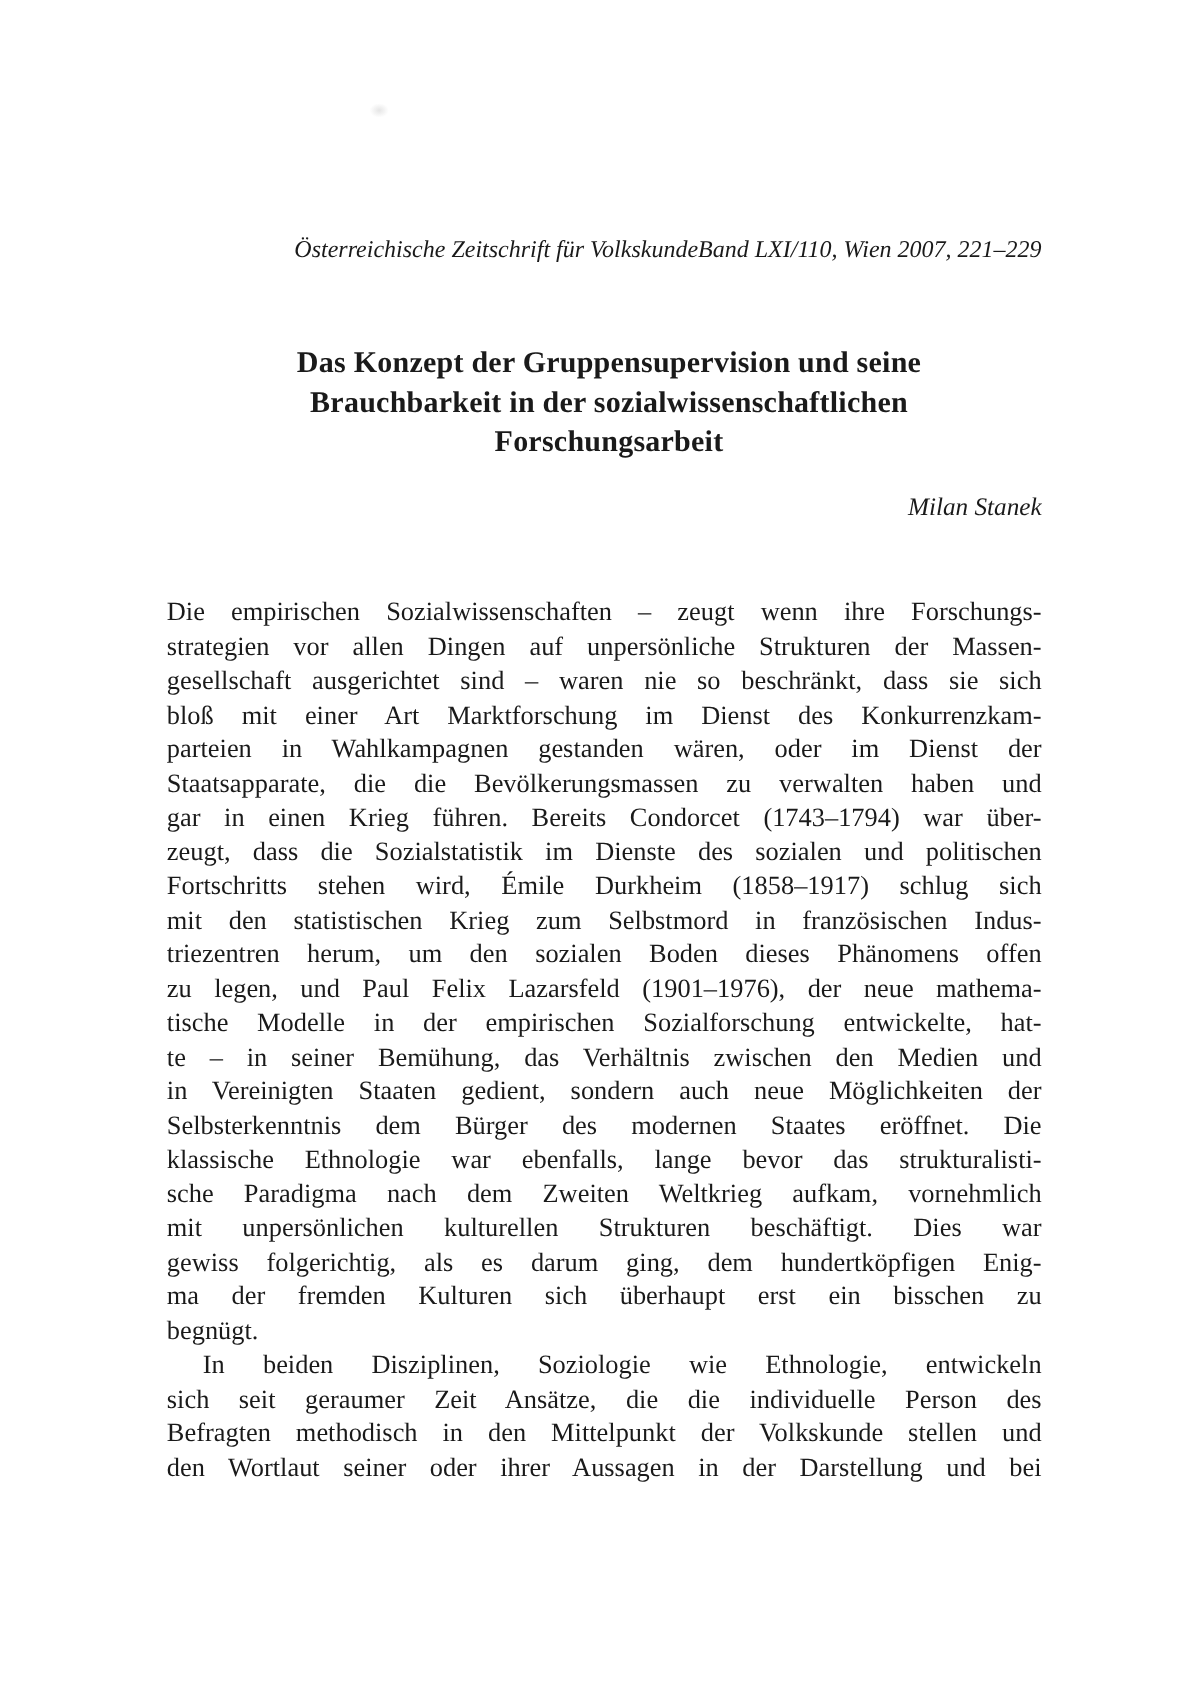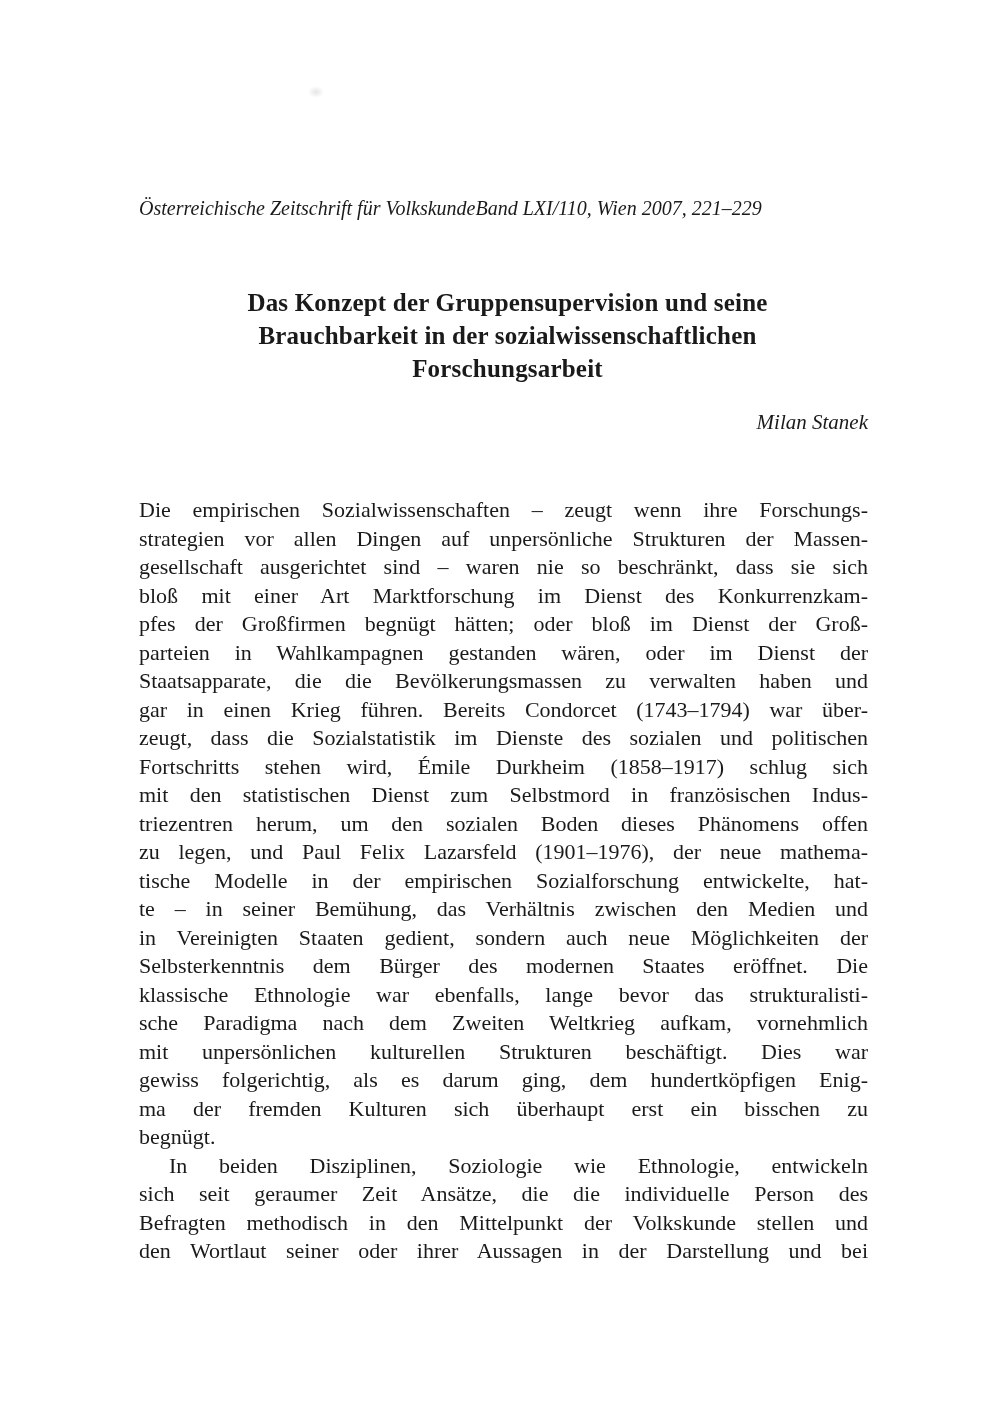--- a/index.html
+++ b/index.html
@@ -26,21 +26,21 @@
     width: 16px;
     height: 12px;
     background: radial-gradient(ellipse at center, rgba(170,170,170,0.30) 0%, rgba(170,170,170,0.0) 70%);
   }
   .header-row {
     position: absolute;
     top: 196px;
     left: 139px;
     width: 729px;
     display: flex;
-    justify-content: flex-start;
+    justify-content: flex-end;
     font-style: italic;
     font-size: 20px;
     line-height: 24px;
     white-space: nowrap;
   }
   .title {
     position: absolute;
     top: 282px;
     left: 139px;
     width: 729px;
@@ -102,27 +102,26 @@
     <span class="title-line">Forschungsarbeit</span>
   </h1>
 
   <div class="author">Milan Stanek</div>
 
   <div class="body-text" id="body-text">
       <div class="line">Die empirischen Sozialwissenschaften – zeugt wenn ihre Forschungs-</div>
       <div class="line">strategien vor allen Dingen auf unpersönliche Strukturen der Massen-</div>
       <div class="line">gesellschaft ausgerichtet sind – waren nie so beschränkt, dass sie sich</div>
       <div class="line">bloß mit einer Art Marktforschung im Dienst des Konkurrenzkam-</div>
-      <div class="line">pfes der Großfirmen begnügt hätten; oder bloß im Dienst der Groß-</div>
       <div class="line">parteien in Wahlkampagnen gestanden wären, oder im Dienst der</div>
       <div class="line">Staatsapparate, die die Bevölkerungsmassen zu verwalten haben und</div>
       <div class="line">gar in einen Krieg führen. Bereits Condorcet (1743–1794) war über-</div>
       <div class="line">zeugt, dass die Sozialstatistik im Dienste des sozialen und politischen</div>
       <div class="line">Fortschritts stehen wird, Émile Durkheim (1858–1917) schlug sich</div>
-      <div class="line">mit den statistischen Dienst zum Selbstmord in französischen Indus-</div>
+      <div class="line">mit den statistischen Krieg zum Selbstmord in französischen Indus-</div>
       <div class="line">triezentren herum, um den sozialen Boden dieses Phänomens offen</div>
       <div class="line">zu legen, und Paul Felix Lazarsfeld (1901–1976), der neue mathema-</div>
       <div class="line">tische Modelle in der empirischen Sozialforschung entwickelte, hat-</div>
       <div class="line">te – in seiner Bemühung, das Verhältnis zwischen den Medien und</div>
       <div class="line">in Vereinigten Staaten gedient, sondern auch neue Möglichkeiten der</div>
       <div class="line">Selbsterkenntnis dem Bürger des modernen Staates eröffnet. Die</div>
       <div class="line">klassische Ethnologie war ebenfalls, lange bevor das strukturalisti-</div>
       <div class="line">sche Paradigma nach dem Zweiten Weltkrieg aufkam, vornehmlich</div>
       <div class="line">mit unpersönlichen kulturellen Strukturen beschäftigt. Dies war</div>
       <div class="line">gewiss folgerichtig, als es darum ging, dem hundertköpfigen Enig-</div>

